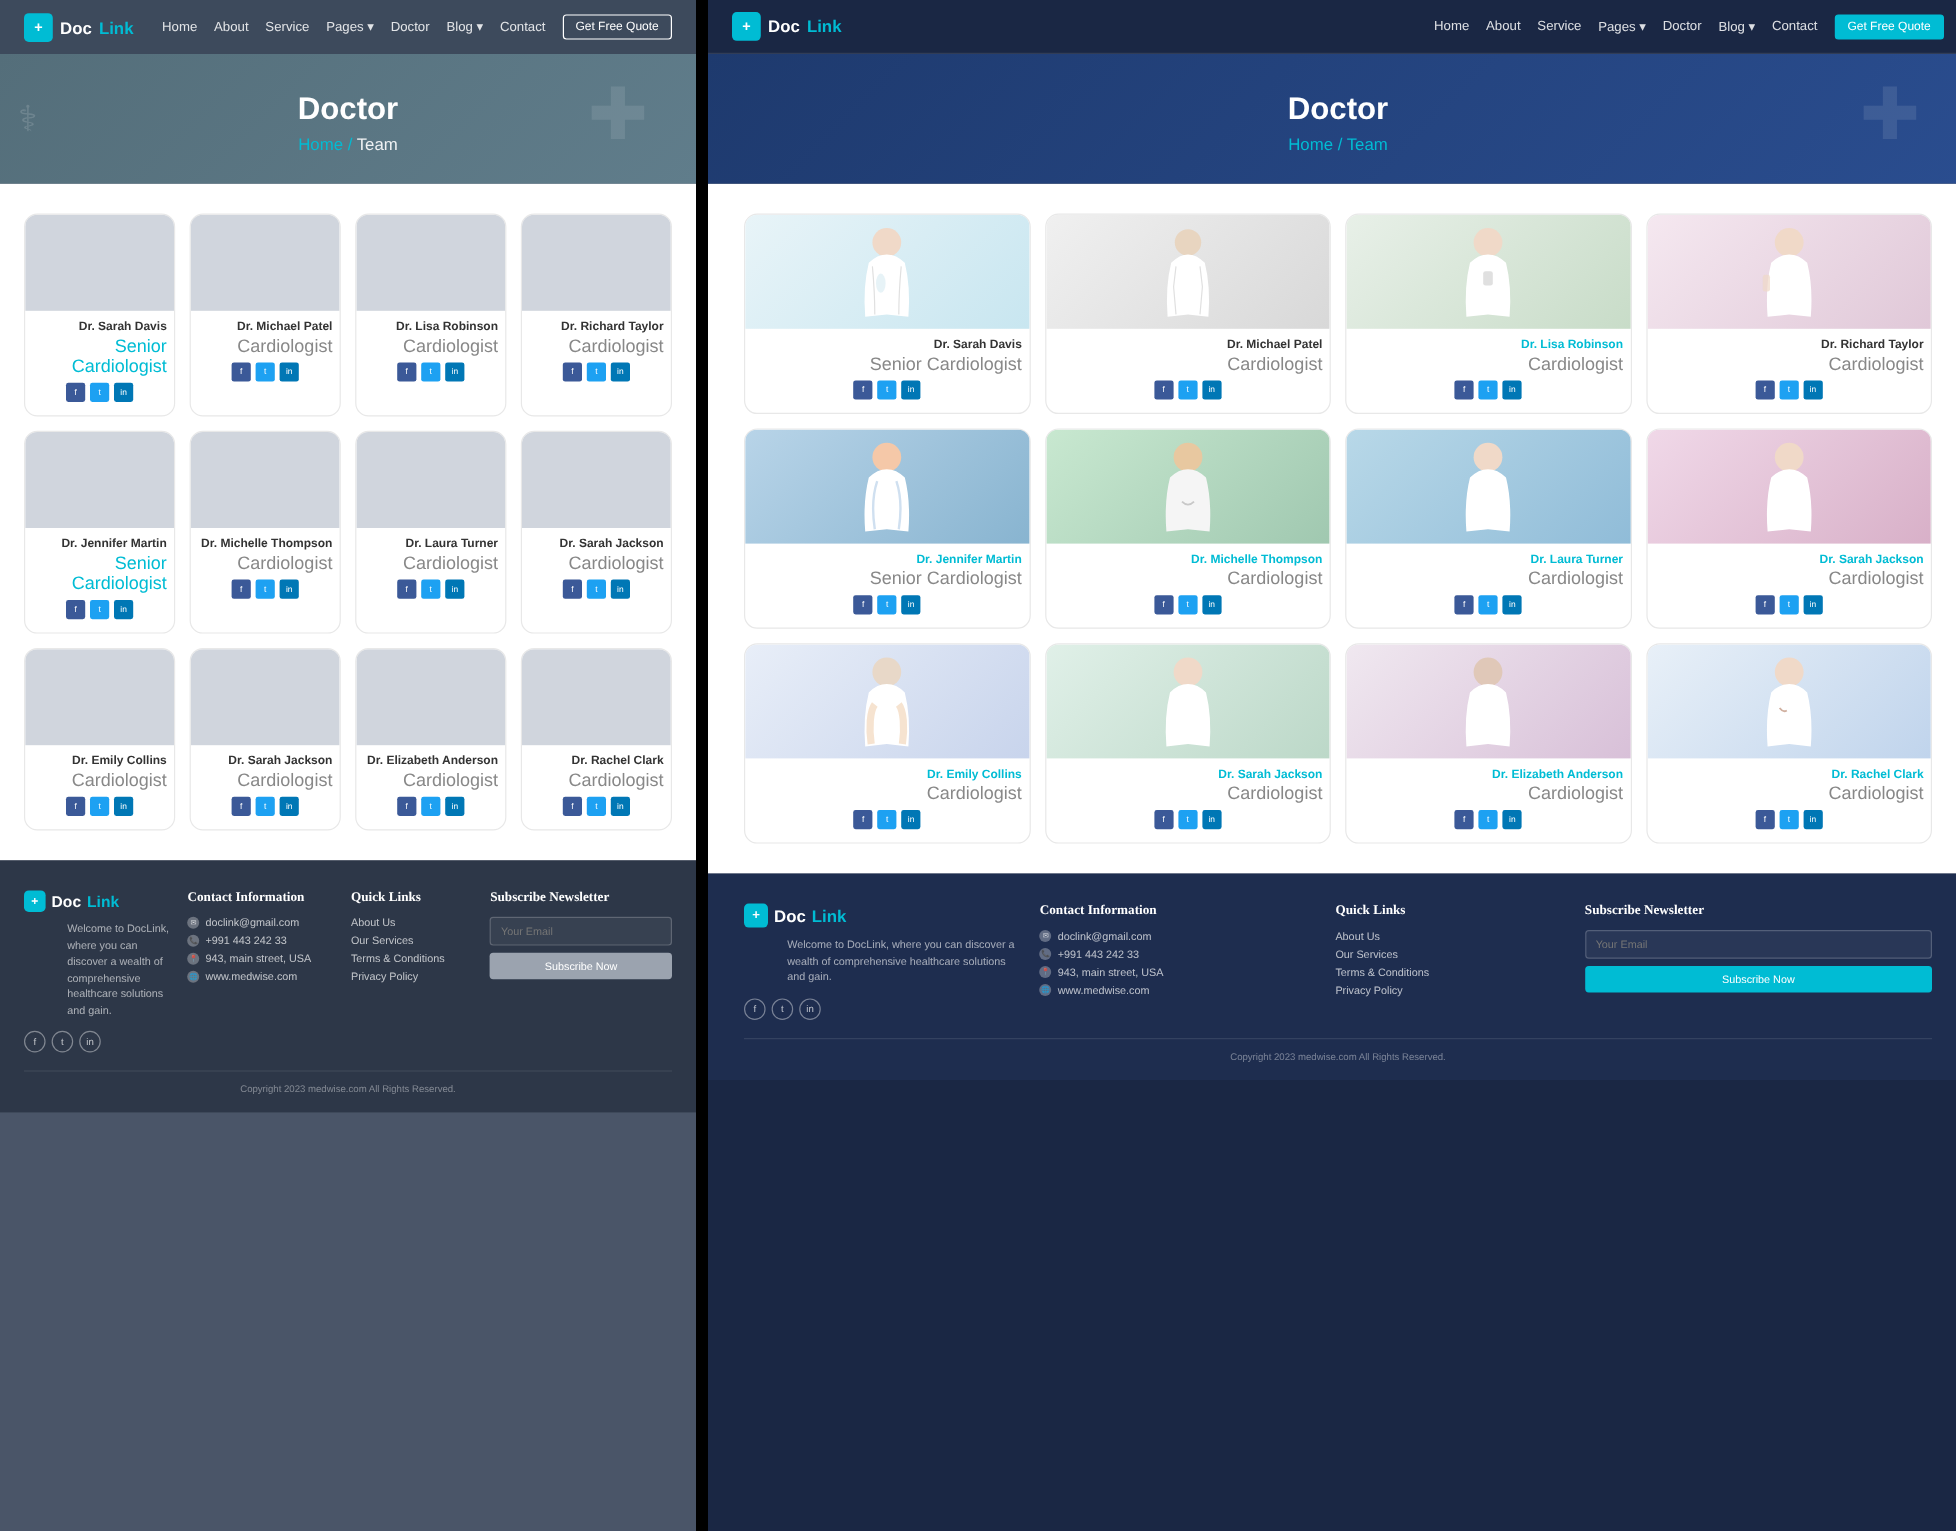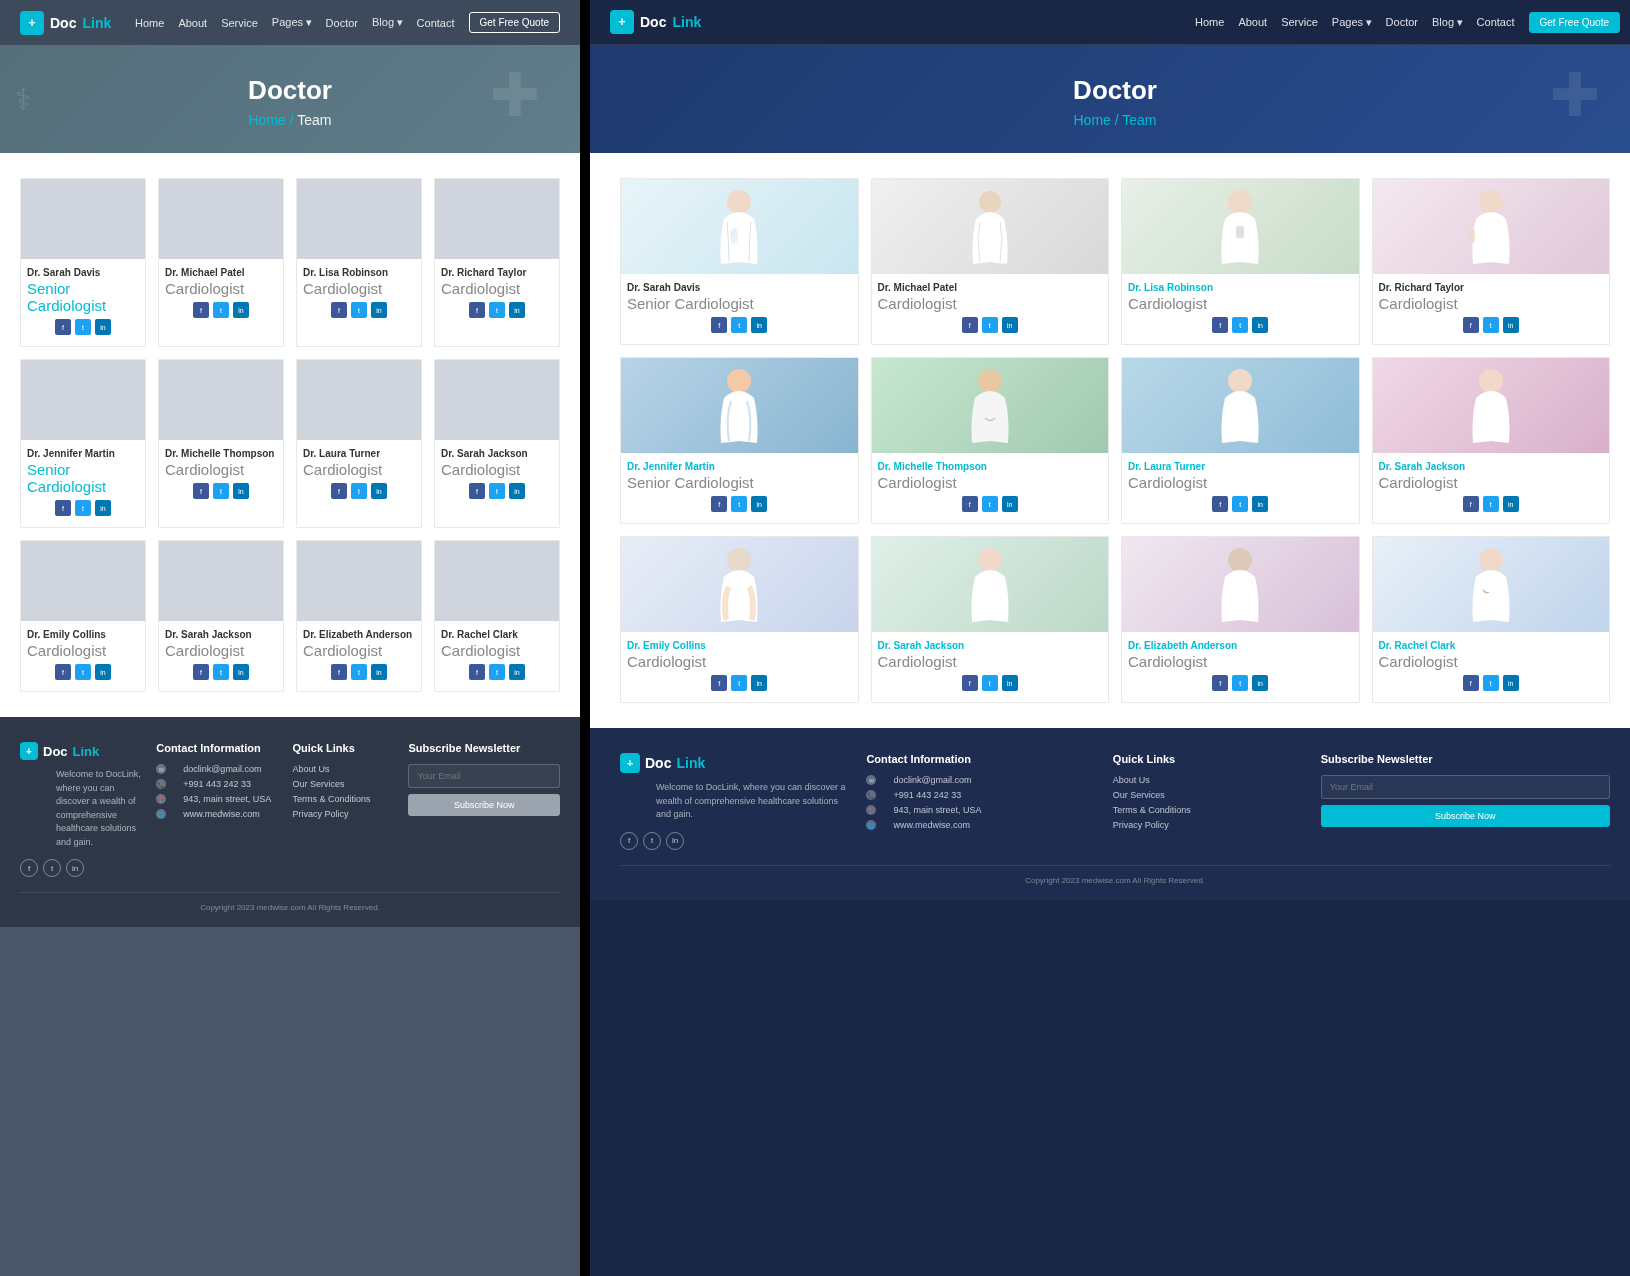--- a/index.html
+++ b/index.html
@@ -114,23 +114,23 @@
       padding: 25px 20px;
     }
     .doctors-grid {
       display: grid;
       grid-template-columns: repeat(4, 1fr);
       gap: 12px;
     }
     .doctor-card {
       background: white;
       border: 1px solid #e8e8e8;
-      border-radius: 1px;
+      border-radius: 11px;
       overflow: hidden;
-      text-align: left;
+      text-align: right;
     }
     .doctor-img {
       width: 100%;
       height: 80px;
       background: #d0d5dd;
       display: flex;
       align-items: center;
       justify-content: center;
     }
     .doctor-img-colored {
@@ -197,22 +197,22 @@
       height: 18px;
       border: 1px solid rgba(255,255,255,0.4);
       border-radius: 50%;
       display: flex;
       align-items: center;
       justify-content: center;
       font-size: 8px;
       color: rgba(255,255,255,0.7);
       cursor: pointer;
     }
-    .footer-heading { font-size: 11px; font-weight: 600; color: white; margin-bottom: 10px; }
-    .footer-contact-item { display: flex; align-items: center; gap: 17px; font-size: 9px; color: rgba(255,255,255,0.7); margin-bottom: 5px; }
+    .footer-heading { font-size: 11px; font-weight: 600; color: white; margin-bottom: 10px; font-family: Liberation Serif, serif; }
+    .footer-contact-item { display: flex; align-items: center; gap: 5px; font-size: 9px; color: rgba(255,255,255,0.7); margin-bottom: 5px; }
     .contact-icon-dot { width: 10px; height: 10px; background: rgba(255,255,255,0.3); border-radius: 50%; flex-shrink: 0; display: flex; align-items: center; justify-content: center; font-size: 6px; }
     .footer-link { font-size: 9px; color: rgba(255,255,255,0.7); text-decoration: none; display: block; margin-bottom: 5px; }
     .footer-input {
       width: 100%;
       padding: 6px 8px;
       border: 1px solid rgba(255,255,255,0.2);
       background: rgba(255,255,255,0.05);
       color: rgba(255,255,255,0.7);
       font-size: 9px;
       border-radius: 3px;

